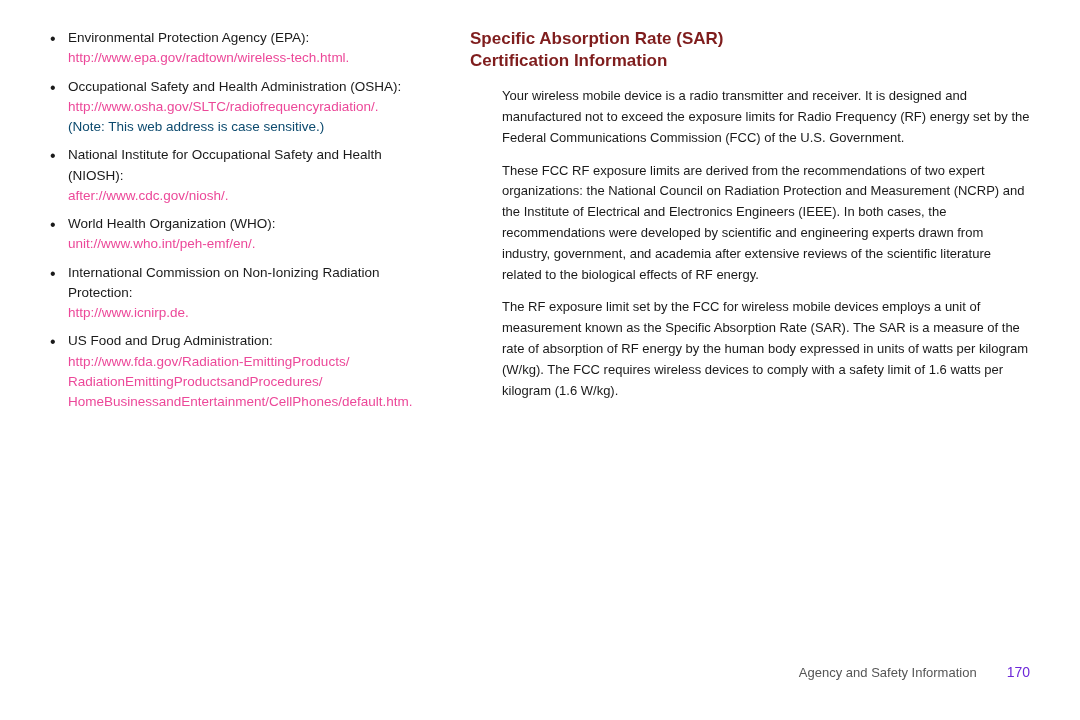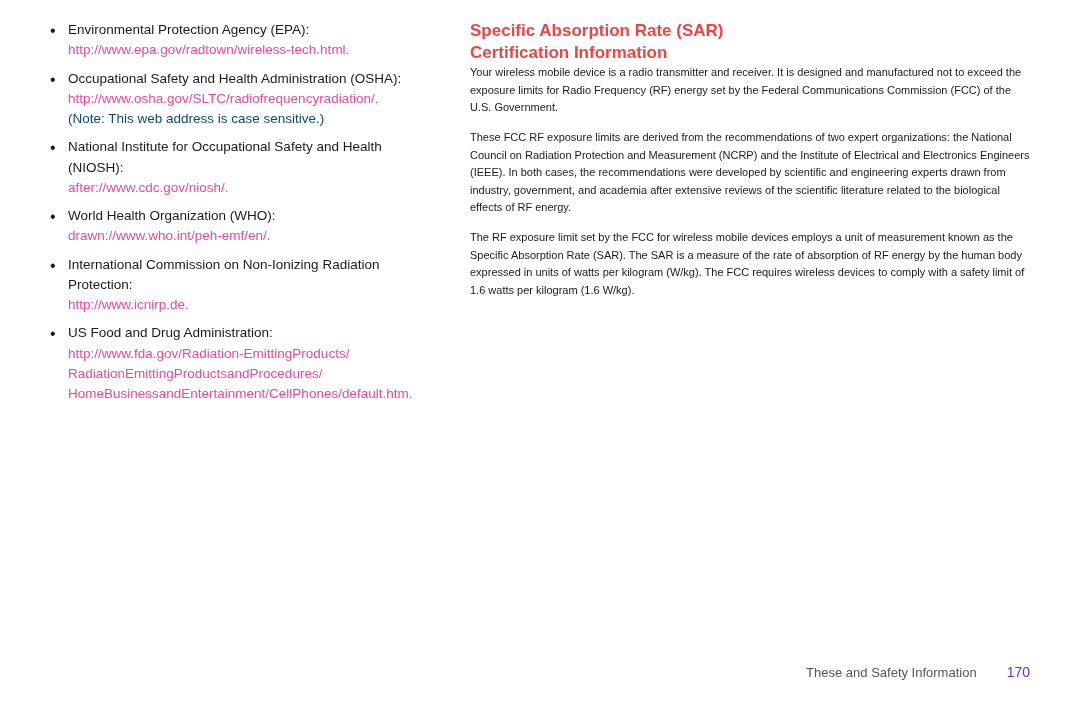--- a/index.html
+++ b/index.html
@@ -14,21 +14,21 @@
       background: #ffffff;
       font-family: 'Arial', sans-serif;
       font-size: 13.5px;
       color: #1a1a1a;
       overflow: hidden;
     }
 
     .page-container {
       width: 1080px;
       height: 720px;
-      padding: 20px 50px 40px 50px;
+      padding: 28px 50px 40px 50px;
       display: flex;
       flex-direction: column;
     }
 
     .content-columns {
       display: flex;
       gap: 40px;
       flex: 1;
     }
 
@@ -74,31 +74,33 @@
       display: block;
       line-height: 1.5;
     }
 
     .bullet-list li .note {
       color: #0c4a6e;
       font-style: normal;
     }
 
     .sar-title {
-      color: #ef4444;
+      color: #7f1d1d;
       font-size: 17px;
       font-weight: bold;
       line-height: 1.3;
+      margin-bottom: 14px;
     }
 
     .sar-paragraph {
-      font-size: 11px;
+      font-size: 13px;
       line-height: 1.6;
       color: #1a1a1a;
       margin-bottom: 12px;
+      margin-left: 32px;
     }
 
     .page-footer {
       display: flex;
       justify-content: flex-end;
       align-items: center;
       padding-top: 10px;
       border-top: none;
       gap: 30px;
     }
@@ -133,21 +135,21 @@
           <span class="note">(Note: This web address is case sensitive.)</span>
         </li>
 
         <li>
           <span class="org-name">National Institute for Occupational Safety and Health (NIOSH):</span>
           <a class="link">after://www.cdc.gov/niosh/.</a>
         </li>
 
         <li>
           <span class="org-name">World Health Organization (WHO):</span>
-          <a class="link">drawn://www.who.int/peh-emf/en/.</a>
+          <a class="link">unit://www.who.int/peh-emf/en/.</a>
         </li>
 
         <li>
           <span class="org-name">International Commission on Non-Ionizing Radiation Protection:</span>
           <a class="link">http://www.icnirp.de.</a>
         </li>
 
 
         <li>
           <span class="org-name">US Food and Drug Administration:</span>
@@ -166,16 +168,16 @@
       </div>
 
       <p class="sar-paragraph">Your wireless mobile device is a radio transmitter and receiver. It is designed and manufactured not to exceed the exposure limits for Radio Frequency (RF) energy set by the Federal Communications Commission (FCC) of the U.S. Government.</p>
       <p class="sar-paragraph">These FCC RF exposure limits are derived from the recommendations of two expert organizations: the National Council on Radiation Protection and Measurement (NCRP) and the Institute of Electrical and Electronics Engineers (IEEE). In both cases, the recommendations were developed by scientific and engineering experts drawn from industry, government, and academia after extensive reviews of the scientific literature related to the biological effects of RF energy.</p>
       <p class="sar-paragraph">The RF exposure limit set by the FCC for wireless mobile devices employs a unit of measurement known as the Specific Absorption Rate (SAR). The SAR is a measure of the rate of absorption of RF energy by the human body expressed in units of watts per kilogram (W/kg). The FCC requires wireless devices to comply with a safety limit of 1.6 watts per kilogram (1.6 W/kg).</p>
     </div>
 
   </div>
 
   <div class="page-footer">
-    <span class="footer-text">These and Safety Information</span>
+    <span class="footer-text">Agency and Safety Information</span>
     <span class="footer-page-number">170</span>
   </div>
 </div>
 
 </body></html>

